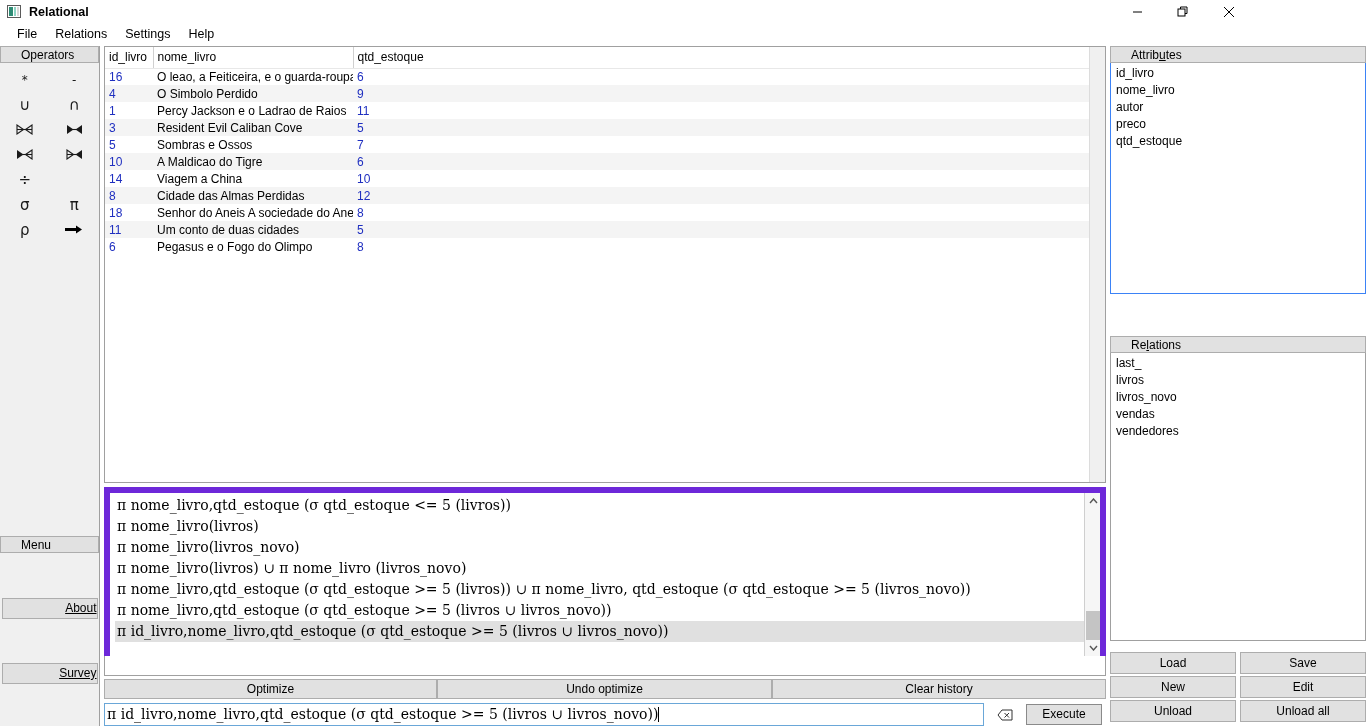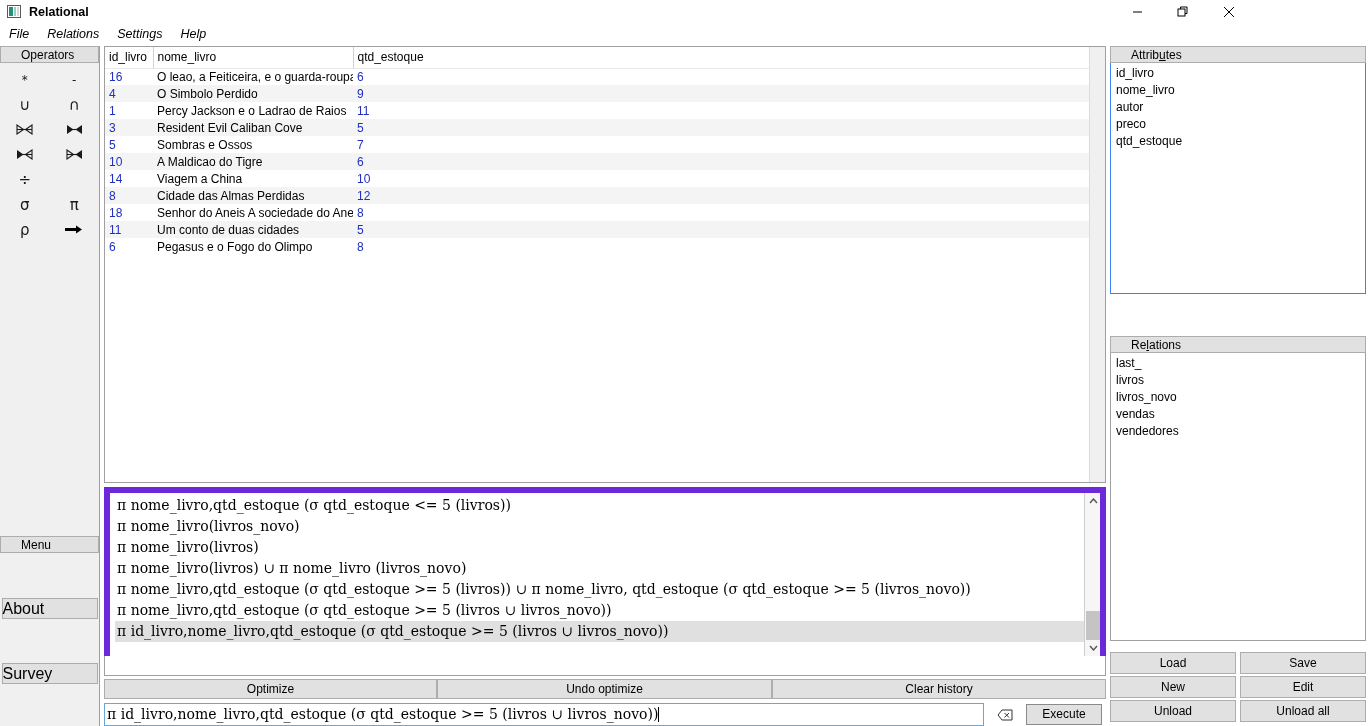--- a/index.html
+++ b/index.html
@@ -34,21 +34,21 @@
     width: 46px; height: 23px; display: flex;
     align-items: center; justify-content: center;
     font-size: 13px; color: #000; line-height: 1;
   }
   #wincontrols div svg { display: block; }
 
   
   #menubar {
     position: absolute; left: 0; top: 23px; width: 1370px; height: 22px;
     background: #ffffff;
-    display: flex; align-items: center; padding-left: 0; font-style: italic;
+    display: flex; align-items: center; padding-left: 8px;
   }
   #menubar span {
     font-size: 12.5px; padding: 2px 9px; color: #000;
   }
 
   
   .grp-header {
     background: #e1e1e1;
     border: 1px solid #adadad;
     font-size: 12px;
@@ -93,25 +93,26 @@
     background: #f0f0f0;
     border-radius: 18px;
   }
   .side-btn {
     display: block;
     width: 96px;
     margin: 0 auto;
     height: 21px;
     background: #e1e1e1;
     border: 1px solid #adadad;
-    font-size: 16px;
+    font-size: 12px;
     font-family: "Liberation Sans", sans-serif;
     color: #000;
-    text-align: left;
+    text-align: right;
     line-height: 19px;
+    text-decoration: underline;
   }
 
   
   #table-panel {
     position: absolute; left: 104px; top: 46px; width: 1002px; height: 437px;
     background: #ffffff;
     border: 1px solid #a0a0a0;
     overflow: hidden;
   }
   #tbl { width: 100%; border-collapse: collapse; table-layout: fixed; }
@@ -473,22 +474,22 @@
   <div class="rbtn">Save</div>
   <div class="rbtn">New</div>
   <div class="rbtn">Edit</div>
   <div class="rbtn">Unload</div>
   <div class="rbtn">Unload all</div>
 </div>
 
 <div id="history-panel">
   <div id="history-list">
       <div class="hrow">π nome_livro,qtd_estoque (σ qtd_estoque &lt;= 5 (livros))</div>
+      <div class="hrow">π nome_livro(livros)</div>
       <div class="hrow">π nome_livro(livros_novo)</div>
-      <div class="hrow">π nome_livro(livros)</div>
       <div class="hrow">π nome_livro(livros) ∪ π nome_livro (livros_novo)</div>
       <div class="hrow">π nome_livro,qtd_estoque (σ qtd_estoque &gt;= 5 (livros)) ∪ π nome_livro, qtd_estoque (σ qtd_estoque &gt;= 5 (livros_novo))</div>
       <div class="hrow">π nome_livro,qtd_estoque (σ qtd_estoque &gt;= 5 (livros ∪ livros_novo))</div>
       <div class="hrow sel">π id_livro,nome_livro,qtd_estoque (σ qtd_estoque &gt;= 5 (livros ∪ livros_novo))</div>
     </div>
   <div id="history-vscroll">
     <div class="sb-arrow">
       <svg width="9" height="6" viewBox="0 0 9 6">
           <polyline points="1,5 4.5,1 8,5" fill="none" stroke="#555" stroke-width="1.4"></polyline>
         </svg>

